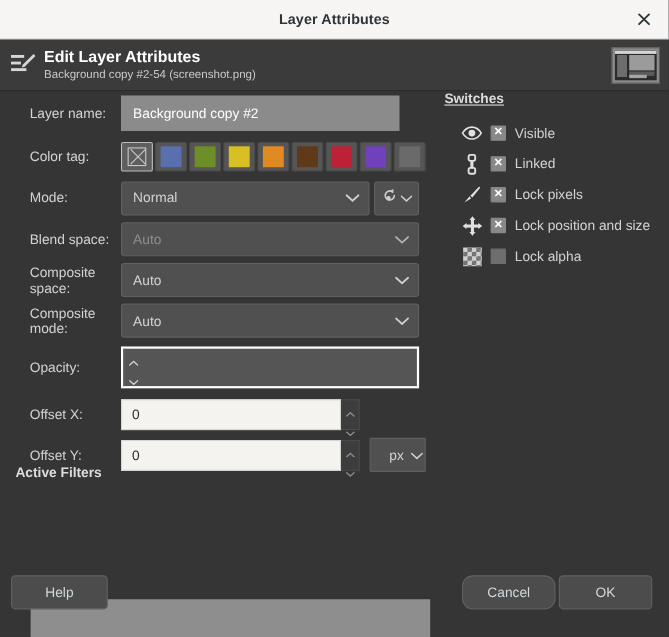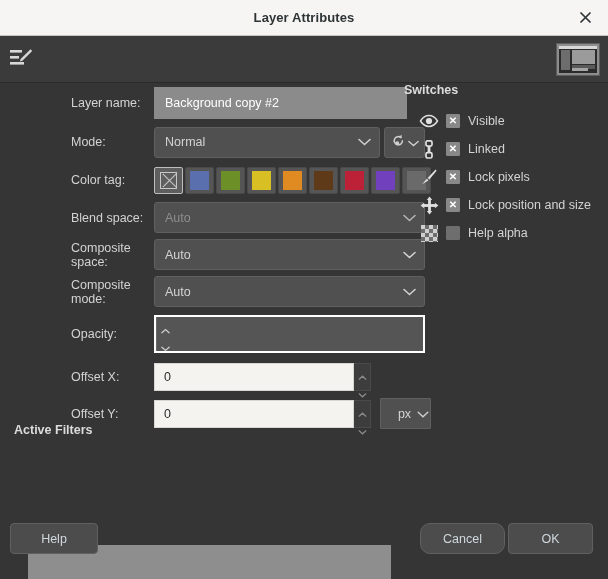--- a/index.html
+++ b/index.html
@@ -59,21 +59,21 @@
   .thumb-inner .t-main2 { position: absolute; left:13px; top:19px; right:2px; height:4px; background:#5a5a5a; }
   .thumb-inner .t-bot { position: absolute; left:13px; bottom:2px; width:16px; height:3px; background:#a5a5a5; }
 
   
   .body { position: relative; height: 496px; background: #353535; }
 
   .form { position: absolute; left: 0; top: 0; width: 400px; }
   .row { display: flex; align-items: center; }
   .lbl {
     width: 110px; padding-left: 27px;
-    font-size: 12.5px; color: #d3d3d3; flex: 0 0 110px; margin-left: 44px;
+    font-size: 12.5px; color: #d3d3d3; flex: 0 0 110px;
   }
   .ctl { flex: 1 1 auto; }
 
   
   .entry-name {
     height: 32px; width: 253px;
     background: #8b8b8b;
     border: 1px solid #8b8b8b;
     display: flex; align-items: center;
     padding: 0 10px;
@@ -179,21 +179,21 @@
   .filters-box {
     position: absolute; left: 28px; top: 462px;
     width: 363px; height: 54px;
     background: #8e8e8e; border: 1px solid #8e8e8e;
   }
 
   
   .switches { position: absolute; left: 400px; top: 0; width: 208px; }
   .switches-title {
     font-size: 12.5px; font-weight: bold; color: #dcdcdc;
-    margin-left: 4px; margin-bottom: 10px;
+    margin-left: 4px; margin-bottom: 10px; text-decoration: underline;
   }
   .sw-row { display: flex; align-items: center; height: 28px; padding-left: 18px; }
   .sw-icon { width: 22px; flex: 0 0 22px; display: flex; align-items: center; justify-content: center; }
   .chk {
     width: 14px; height: 14px; margin: 0 8px 0 6px;
     background: #888888; border: 1px solid #888888; border-radius: 1px;
     display: flex; align-items: center; justify-content: center;
     color: #ffffff; font-size: 10px; line-height: 1; font-weight: bold;
   }
   .chk.off { background: #6e6e6e; border-color: #6e6e6e; }
@@ -240,40 +240,79 @@
 
 <div class="header">
   <div class="header-icon">
     <svg width="26" height="26" viewBox="0 0 26 26">
       <rect x="2" y="4" width="12" height="2.6" fill="#d7d7d7"></rect>
       <rect x="2" y="10" width="9" height="2.6" fill="#d7d7d7"></rect>
       <rect x="2" y="16" width="14" height="2.6" fill="#d7d7d7"></rect>
       <path d="M22.5 3.2 L24.2 4.9 L14.4 14.7 L11.9 15.4 L12.6 12.9 Z" fill="#d7d7d7"></path>
     </svg>
   </div>
+  <div class="header-texts">
+    <div class="header-title">Edit Layer Attributes</div>
+    <div class="header-sub">Background copy #2-54 (screenshot.png)</div>
+  </div>
   <div class="header-thumb">
     <div class="thumb-inner">
       <div class="t-top"></div>
         <div class="t-left"></div>
       <div class="t-main"></div>
         <div class="t-main2"></div>
         <div class="t-bot"></div>
     </div>
   </div>
 </div>
 
 <div class="body">
 
   <div class="form">
 
     <div class="row" style="height:40px;">
       <div class="lbl">Layer name:</div>
       <div class="ctl">
         <div class="entry-name">
           <span>Background copy #2</span>
+        </div>
+      </div>
+    </div>
+
+    <div class="row" style="height:38px;">
+      <div class="lbl">Color tag:</div>
+      <div class="ctl">
+        <div class="tagbar">
+          <div class="tag sel">
+              <div class="none"></div>
+            </div>
+          <div class="tag">
+              <div class="sw" style="background:#5a6fae"></div>
+            </div>
+          <div class="tag">
+              <div class="sw" style="background:#6d8f28"></div>
+            </div>
+          <div class="tag">
+              <div class="sw" style="background:#d8c024"></div>
+            </div>
+          <div class="tag">
+              <div class="sw" style="background:#e08b22"></div>
+            </div>
+          <div class="tag">
+              <div class="sw" style="background:#5e3a18"></div>
+            </div>
+          <div class="tag">
+              <div class="sw" style="background:#bc2137"></div>
+            </div>
+          <div class="tag">
+              <div class="sw" style="background:#7040bd"></div>
+            </div>
+          <div class="tag">
+              <div class="sw" style="background:#6a6a6a"></div>
+            </div>
         </div>
       </div>
     </div>
 
     <div class="row" style="height:38px;">
       <div class="lbl">Mode:</div>
       <div class="ctl" style="display:flex;align-items:center;">
         <div class="combo w-mode">
           <span>Normal</span>
           <span class="chev">
@@ -292,55 +331,20 @@
           </span>
           <span>
             <svg width="11" height="7" viewBox="0 0 13 8">
                 <path d="M1 1.5 L6.5 6.5 L12 1.5" stroke="#cfcfcf" stroke-width="1.6" fill="none" stroke-linecap="round"></path>
               </svg>
           </span>
         </div>
       </div>
     </div>
 
-    <div class="row" style="height:38px;">
-      <div class="lbl">Color tag:</div>
-      <div class="ctl">
-        <div class="tagbar">
-          <div class="tag sel">
-              <div class="none"></div>
-            </div>
-          <div class="tag">
-              <div class="sw" style="background:#5a6fae"></div>
-            </div>
-          <div class="tag">
-              <div class="sw" style="background:#6d8f28"></div>
-            </div>
-          <div class="tag">
-              <div class="sw" style="background:#d8c024"></div>
-            </div>
-          <div class="tag">
-              <div class="sw" style="background:#e08b22"></div>
-            </div>
-          <div class="tag">
-              <div class="sw" style="background:#5e3a18"></div>
-            </div>
-          <div class="tag">
-              <div class="sw" style="background:#bc2137"></div>
-            </div>
-          <div class="tag">
-              <div class="sw" style="background:#7040bd"></div>
-            </div>
-          <div class="tag">
-              <div class="sw" style="background:#6a6a6a"></div>
-            </div>
-        </div>
-      </div>
-    </div>
-
     <div class="row" style="height:37px;">
       <div class="lbl">Blend space:</div>
       <div class="ctl">
         <div class="combo w-wide dim">
           <span>Auto</span>
           <span class="chev">
             <svg width="13" height="8" viewBox="0 0 13 8">
                 <path d="M1 1.5 L6.5 6.5 L12 1.5" stroke="#b4b4b4" stroke-width="1.6" fill="none" stroke-linecap="round"></path>
               </svg>
           </span>
@@ -505,21 +509,21 @@
       </span>
       <span class="chk">✕</span>
       <span class="sw-label">Lock position and size</span>
     </div>
 
     <div class="sw-row">
       <span class="sw-icon">
         <span class="checker"></span>
       </span>
       <span class="chk off"></span>
-      <span class="sw-label">Help alpha</span>
+      <span class="sw-label">Lock alpha</span>
     </div>
   </div>
 
   <div class="footer">
     <div class="btn btn-help" style="top:440px;">Help</div>
     <div class="btn btn-cancel" style="top:440px;border-radius:10px;">Cancel</div>
     <div class="btn btn-ok" style="top:440px;">OK</div>
   </div>
 
 </div>

